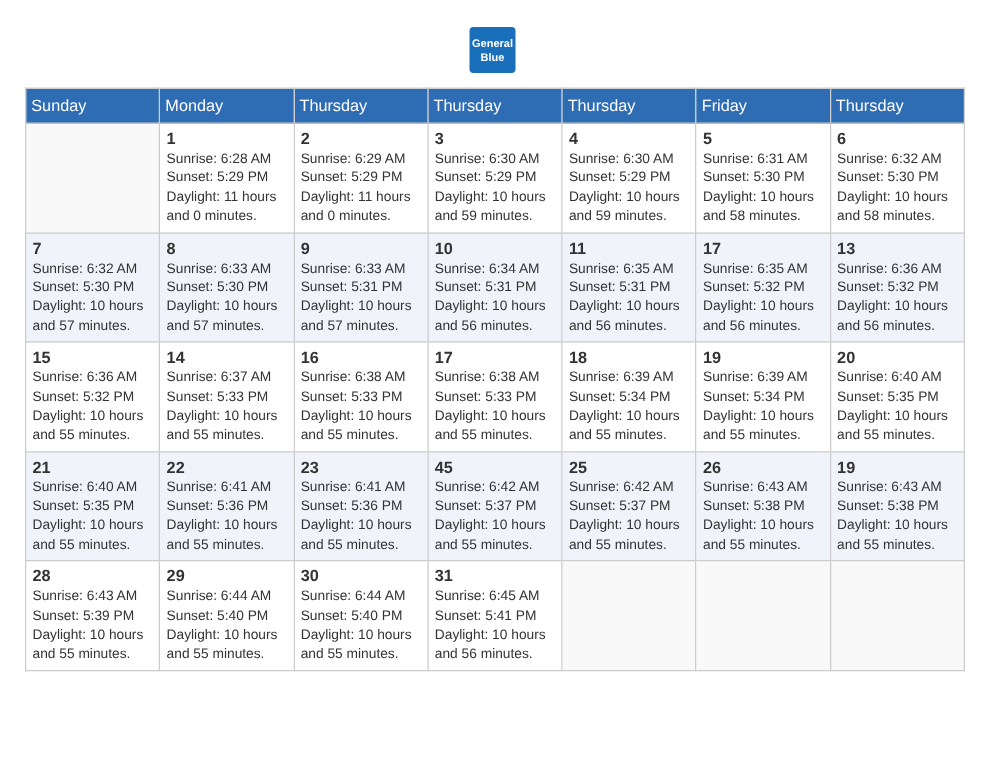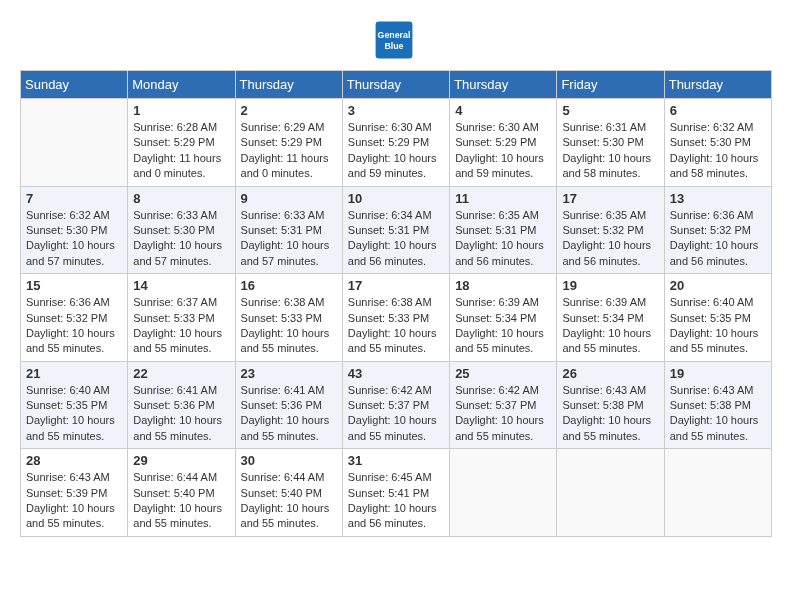--- a/index.html
+++ b/index.html
@@ -210,21 +210,21 @@
         </td>
         <td>
           <span class="day-number">22</span>
           <div class="day-info">Sunrise: 6:41 AM<br>Sunset: 5:36 PM<br>Daylight: 10 hours and 55 minutes.</div>
         </td>
         <td>
           <span class="day-number">23</span>
           <div class="day-info">Sunrise: 6:41 AM<br>Sunset: 5:36 PM<br>Daylight: 10 hours and 55 minutes.</div>
         </td>
         <td>
-          <span class="day-number">43</span>
+          <span class="day-number">45</span>
           <div class="day-info">Sunrise: 6:42 AM<br>Sunset: 5:37 PM<br>Daylight: 10 hours and 55 minutes.</div>
         </td>
         <td>
           <span class="day-number">25</span>
           <div class="day-info">Sunrise: 6:42 AM<br>Sunset: 5:37 PM<br>Daylight: 10 hours and 55 minutes.</div>
         </td>
         <td>
           <span class="day-number">26</span>
           <div class="day-info">Sunrise: 6:43 AM<br>Sunset: 5:38 PM<br>Daylight: 10 hours and 55 minutes.</div>
         </td>

